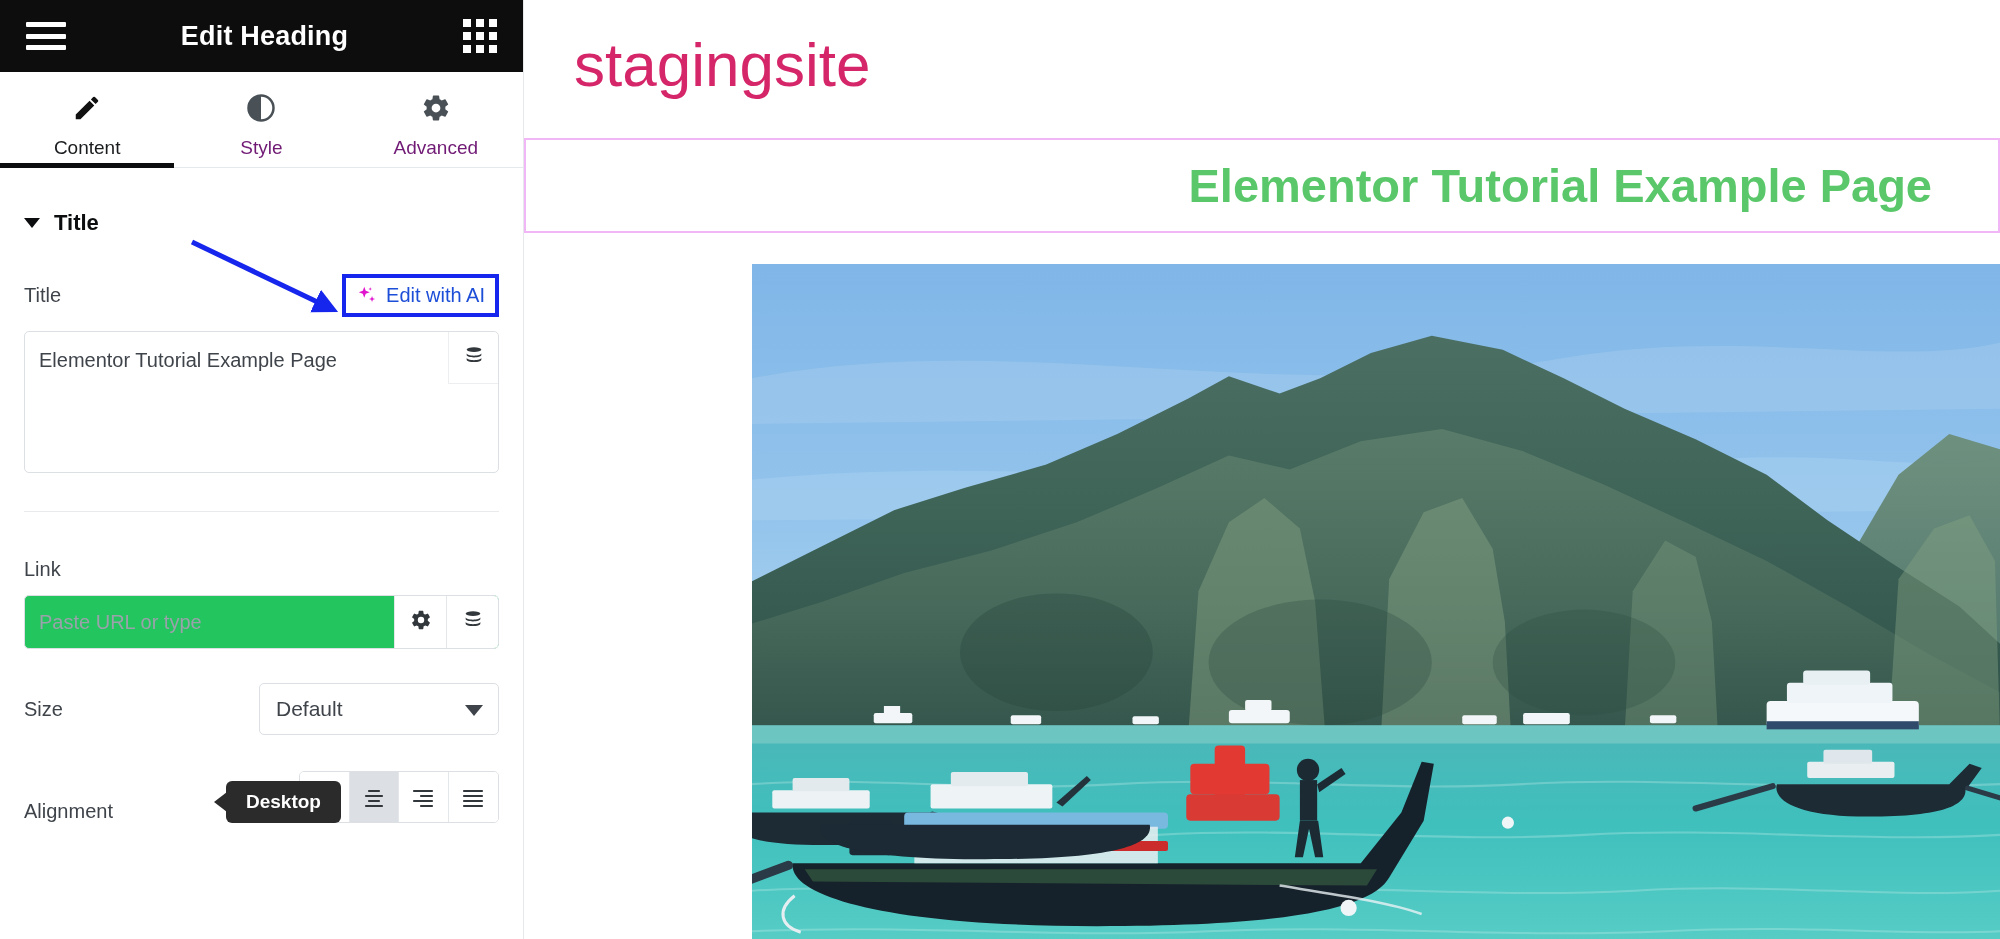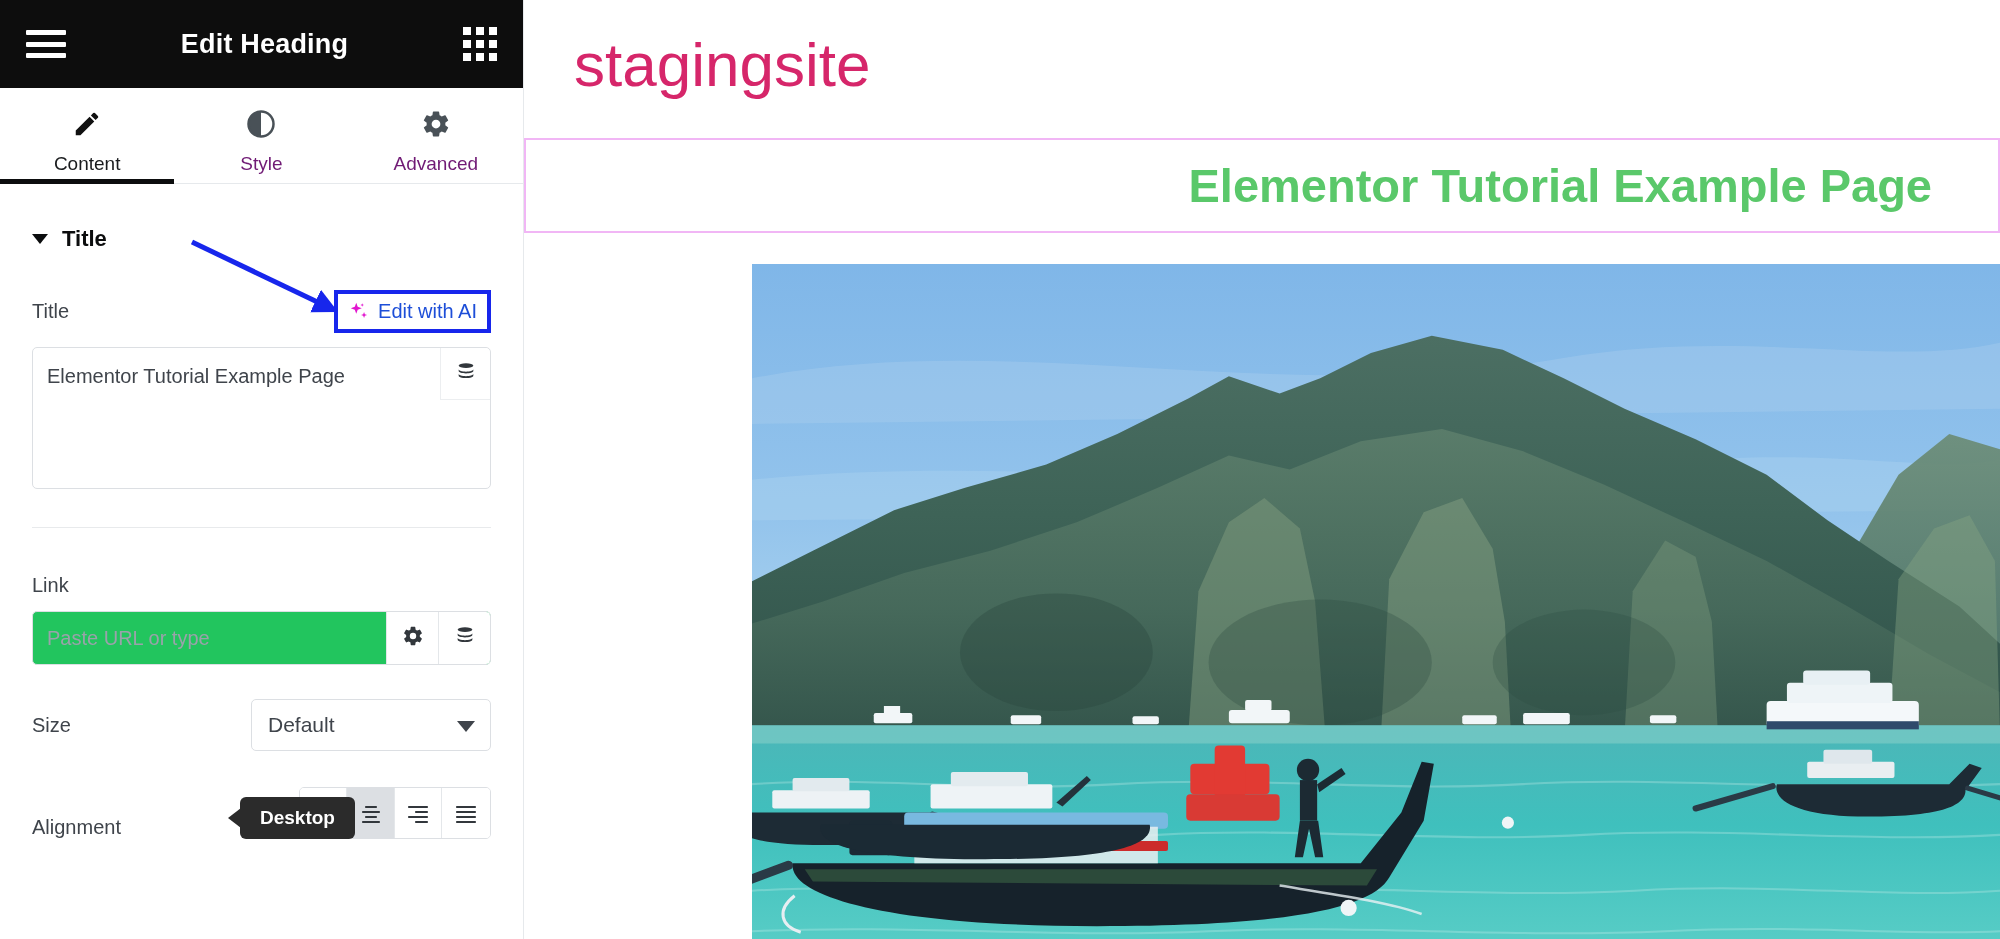--- a/index.html
+++ b/index.html
@@ -14,21 +14,21 @@
   
   #panel {
     width: 524px; height: 939px;
     background: #ffffff;
     border-right: 1px solid #e6e9ec;
     position: relative;
     flex: 0 0 524px;
     overflow: hidden;
   }
   #panel-header {
-    height: 88px; background: #0d0d0d;
+    height: 72px; background: #0d0d0d;
     display: flex; align-items: center; justify-content: space-between;
     padding: 0 26px;
   }
   .hamburger { width: 40px; height: 28px; display: flex; flex-direction: column;
     justify-content: space-between; cursor: pointer; }
   .hamburger i { display: block; height: 5px; background: #fff; border-radius: 1px; width: 100%; }
   #panel-title { color: #ffffff; font-size: 27px; font-weight: bold; letter-spacing: .2px; }
   .grid-icon { width: 34px; height: 34px; display: grid;
     grid-template-columns: repeat(3, 8px); grid-template-rows: repeat(3, 8px);
     gap: 5px; cursor: pointer; }
@@ -38,21 +38,21 @@
   .tab { flex: 1; display: flex; flex-direction: column; align-items: center;
     justify-content: center; gap: 14px; cursor: pointer; position: relative;
     color: #701a75; padding-top: 12px; }
   .tab .tab-label { font-size: 19px; }
   .tab.active { color: #0c0d0e; }
   .tab.active .tab-label { color: #1a1c1e; }
   .tab.active::after { content:""; position: absolute; bottom: -1px; left: 0; right: 0;
     height: 5px; background: #0c0d0e; }
   .tab svg { display: block; }
 
-  #panel-body { padding: 0 32px; position: relative; }
+  #panel-body { padding: 0 24px; position: relative; }
 
   .section-head { display: flex; align-items: center; gap: 14px;
     padding: 42px 0 0 0; cursor: pointer; }
   .caret-down { width: 0; height: 0; border-left: 8px solid transparent;
     border-right: 8px solid transparent; border-top: 10px solid #0c0d0e; }
   .section-title { font-size: 22px; font-weight: bold; color: #0c0d0e; }
 
   .field-row { margin-top: 38px; }
   .field-label-row { display: flex; align-items: center; justify-content: space-between;
     min-height: 36px; }
@@ -99,21 +99,21 @@
 
   
   #alignment-row { display: flex; align-items: flex-end; margin-top: 36px; position: relative; }
   .device-icon { width: 34px; margin-left: 8px; display:flex; align-items:center; cursor:pointer; }
   .align-group { display: flex; border: 1px solid #dcdfe3; border-radius: 5px;
     overflow: hidden; margin-left: 28px; height: 52px; background:#fff; }
   .align-btn { width: 52px; display: flex; align-items: center; justify-content: center;
     border-right: 1px solid #e4e7ea; cursor: pointer; background: #fff; }
   .align-btn:last-child { border-right: 0; }
   .align-btn.selected { background: #dcdfe3; }
-  #desktop-tooltip { position: absolute; left: 208px; top: 10px;
+  #desktop-tooltip { position: absolute; left: 202px; top: 10px;
     background: #2b2b2b; color: #fff; font-size: 19px; font-weight: bold;
     padding: 10px 20px; border-radius: 6px; z-index: 40; white-space: nowrap; }
   #desktop-tooltip::before { content: ""; position: absolute; left: -12px; top: 50%;
     margin-top: -10px; border-top: 10px solid transparent; border-bottom: 10px solid transparent;
     border-right: 13px solid #2b2b2b; }
 
   
   #ai-arrow { position: absolute; left: 188px; top: 238px; width: 160px; height: 78px;
     pointer-events: none; z-index: 30; }
 

